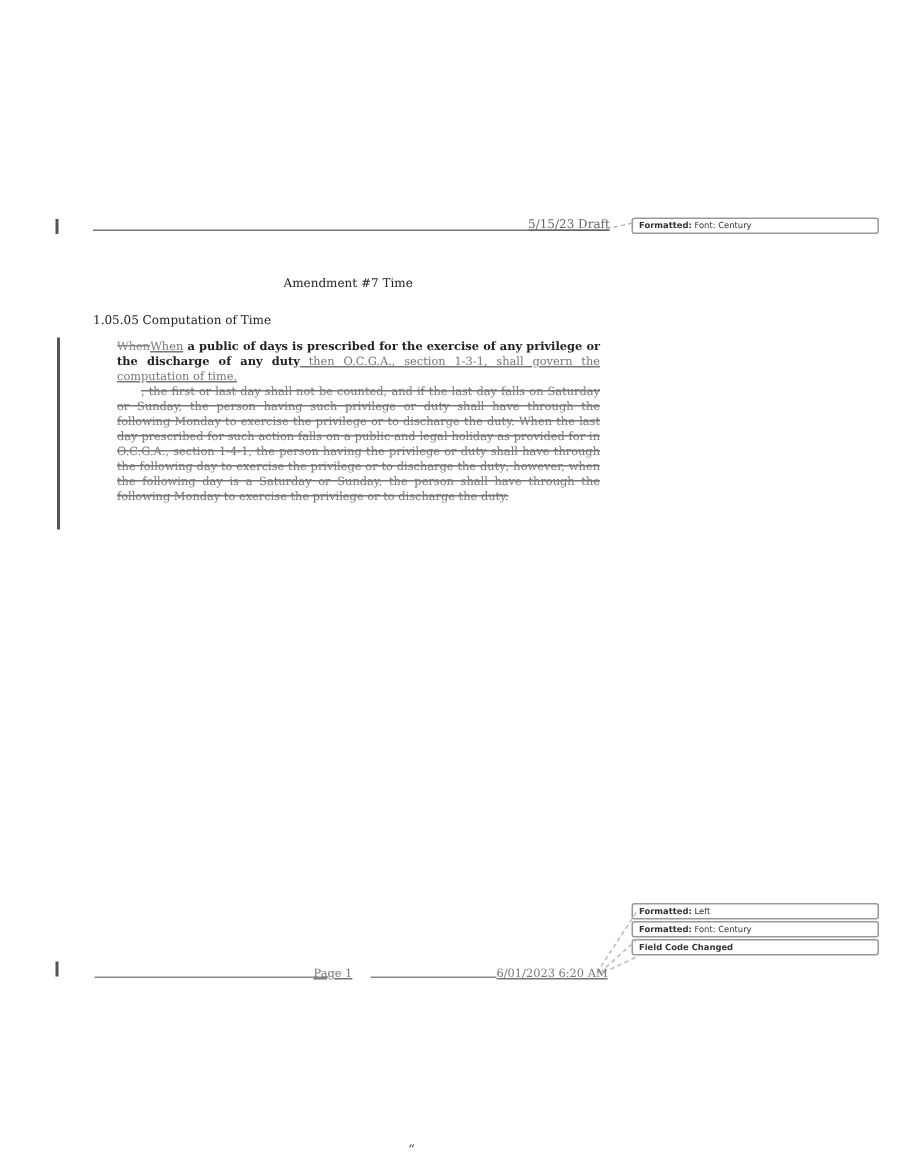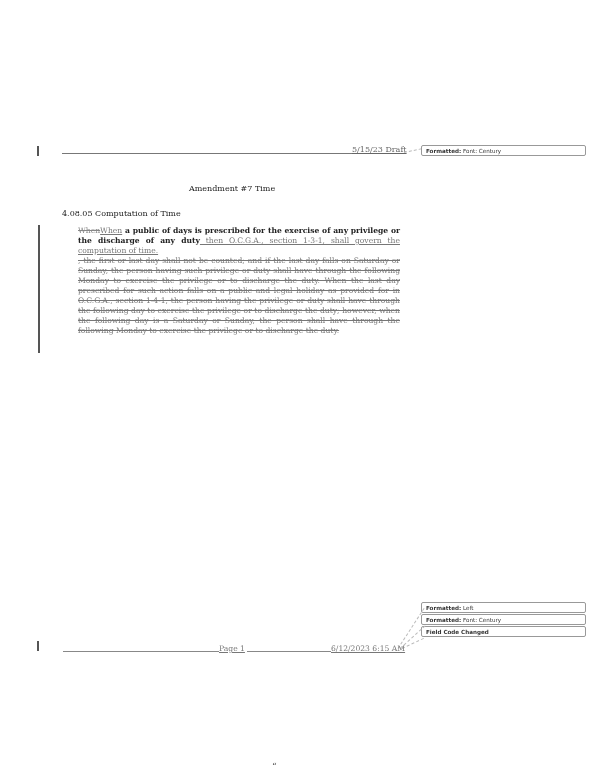--- a/index.html
+++ b/index.html
@@ -18,21 +18,21 @@
     .balloon b { font-weight: bold; }
     .title { position: absolute; left: 189px; top: 184px; font-size: 8px; color: #222; }
     .heading { position: absolute; left: 62px; top: 209px; font-size: 8px; color: #222; }
     .para {
       position: absolute; left: 78px; top: 226px; width: 322px; font-size: 7.6px; line-height: 10px;
       text-align: justify; color: #333;
     }
     .del { text-decoration: line-through; color: #888; }
     .ins { text-decoration: underline; color: #777; }
     .kept { font-weight: bold; color: #222; }
-    .struck-block { color: #777; text-decoration: line-through; }
+    .struck-block { color: #777; text-decoration: line-through; margin-left: 16px; }
     .footer-rule { position: absolute; top: 651px; border-bottom: 1px solid #888; }
     .footer-text { position: absolute; top: 644px; font-size: 7.6px; color: #777; text-decoration: underline; }
     .leader { position: absolute; border-top: 1px dashed #bbb; transform-origin: left center; }
     .smudge { position: absolute; font-size: 9px; color: #444; }
   </style>
 </head>
 <body>
 
 <div class="change-bar" style="left:37px; top:146px; height:10px;"></div>
 <div class="change-bar" style="left:38px; top:225px; height:128px;"></div>
@@ -42,21 +42,21 @@
 <div class="header-text">5/15/23 Draft</div>
 <div class="leader" style="left:404px; top:152px; width:18px; transform: rotate(-12deg);"></div>
 
 <div class="balloon" style="left:421px; top:145px; width:165px;">
   <b>Formatted:</b>
   <span>Font: Century</span>
 </div>
 
 <div class="title">Amendment #7 Time</div>
 
-<div class="heading">4.08.05  Computation of Time</div>
+<div class="heading">1.05.05  Computation of Time</div>
 
 <div class="para">
   <span class="del">When</span><span class="ins">When</span><span class="kept"> a public of days is prescribed for the exercise of any privilege or the discharge of any duty</span><span class="ins"> then O.C.G.A., section 1-3-1, shall govern the computation of time.</span><br>
   <span class="struck-block">, the first or last day shall not be counted; and if the last day falls on Saturday or Sunday, the person having such privilege or duty shall have through the following Monday to exercise the privilege or to discharge the duty.  When the last day prescribed for such action falls on a public and legal holiday as provided for in O.C.G.A., section 1-4-1, the person having the privilege or duty shall have through the following day to exercise the privilege or to discharge the duty; however, when the following day is a Saturday or Sunday, the person shall have through the following Monday to exercise the privilege or to discharge the duty.</span>
 </div>
 
 <div class="balloon" style="left:421px; top:602px; width:165px;">
   <b>Formatted:</b>
   <span>Left</span>
 </div>
@@ -66,17 +66,17 @@
 </div>
 <div class="balloon" style="left:421px; top:626px; width:165px;">
   <b>Field Code Changed</b>
 </div>
 
 <div class="leader" style="left:398px; top:648px; width:48px; transform: rotate(-57deg);"></div>
 <div class="leader" style="left:400px; top:648px; width:34px; transform: rotate(-42deg);"></div>
 <div class="leader" style="left:402px; top:648px; width:24px; transform: rotate(-25deg);"></div>
 
 <div class="footer-rule" style="left:63px; width:156px;"></div>
-<div class="footer-text" style="left:219px;text-align:center;">Page 1</div>
+<div class="footer-text" style="left:209px;text-align:center;">Page 1</div>
 <div class="footer-rule" style="left:247px; width:84px;"></div>
-<div class="footer-text" style="left:331px;">6/12/2023 6:15 AM</div>
+<div class="footer-text" style="left:331px;">6/01/2023 6:20 AM</div>
 
 <div class="smudge" style="left:272px; top:762px;">“</div>
 
 </body></html>

